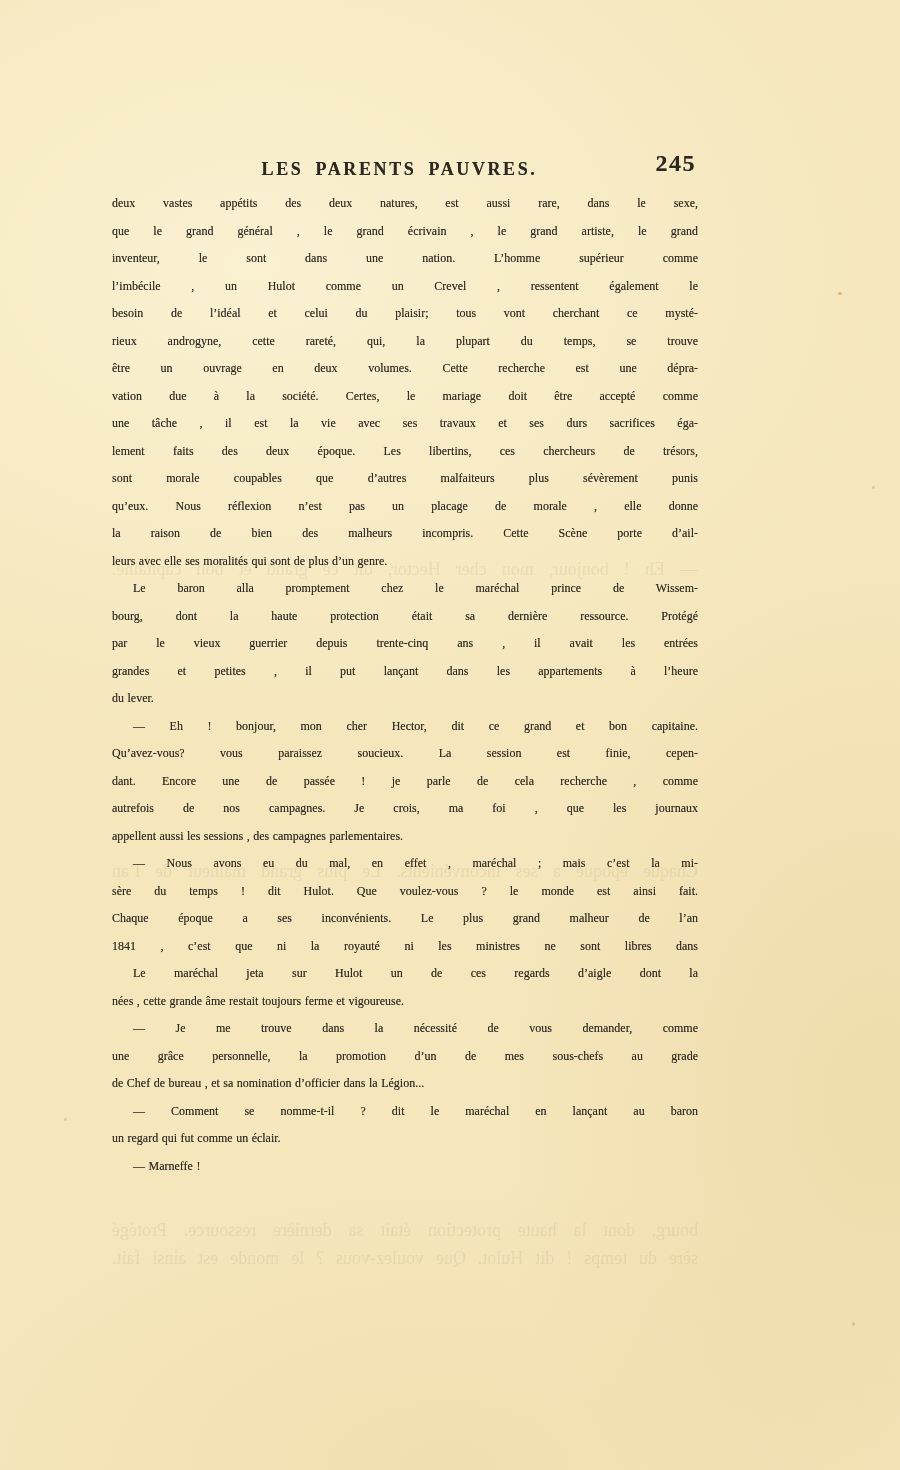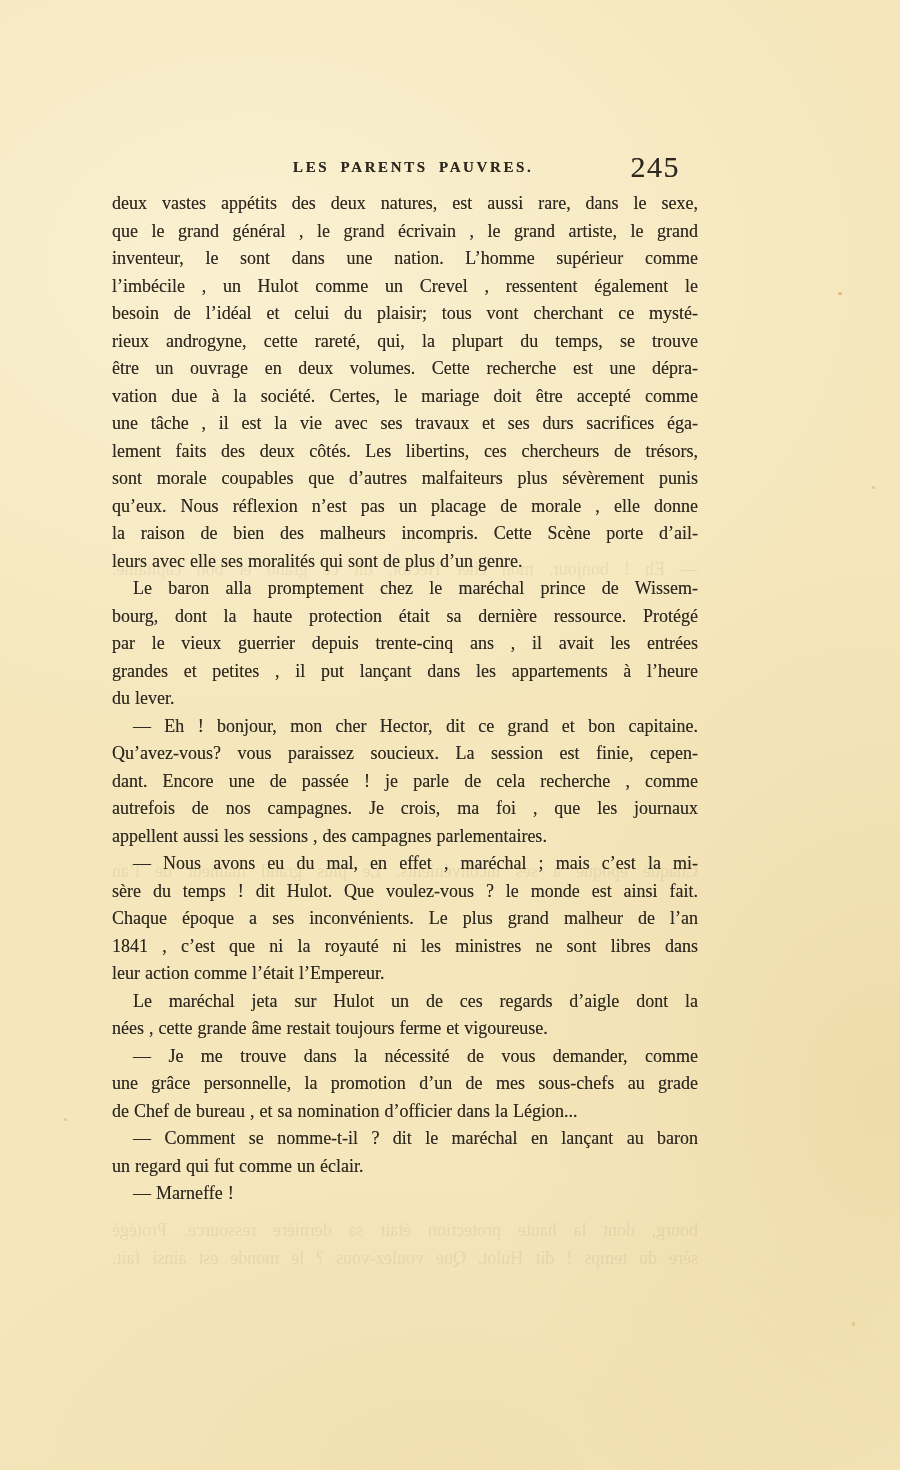--- a/index.html
+++ b/index.html
@@ -31,46 +31,45 @@
     top: 150px;
     left: 112px;
     width: 586px;
     height: 34px;
   }
   .running-title {
     position: absolute;
     left: 50%;
     top: 9px;
     transform: translateX(-52%);
-    font-size: 15px;
+    font-size: 18px;
     font-weight: bold;
     letter-spacing: 2.6px;
     word-spacing: 5px;
     white-space: nowrap;
     color: #2d2820;
     text-shadow: 0 0 0.5px rgba(45,40,32,0.55);
-    margin-left: 13px;
   }
   .page-number {
     position: absolute;
-    right: 18px;
+    right: 2px;
     top: 0;
-    font-size: 30px;
-    font-weight: normal;
+    font-size: 24px;
+    font-weight: bold;
     letter-spacing: 1.5px;
     color: #2d2820;
     text-shadow: 0 0 0.5px rgba(45,40,32,0.55);
   }
   
   .text-block {
     position: absolute;
     top: 190px;
     left: 112px;
     width: 586px;
-    font-size: 18px;
+    font-size: 12px;
     line-height: 27.5px;
   }
   .line {
     text-align: justify;
     text-align-last: justify;
     white-space: normal;
     word-spacing: 0.5px;
     text-shadow: 0 0 0.5px rgba(45,40,32,0.5);
   }
   .line.last {
@@ -115,21 +114,21 @@
   <div class="paragraph">
         <div class="line">deux vastes appétits des deux natures, est aussi rare, dans le sexe,</div>
         <div class="line">que le grand général , le grand écrivain , le grand artiste, le grand</div>
         <div class="line">inventeur, le sont dans une nation. L’homme supérieur comme</div>
         <div class="line">l’imbécile , un Hulot comme un Crevel , ressentent également le</div>
         <div class="line">besoin de l’idéal et celui du plaisir; tous vont cherchant ce mysté-</div>
         <div class="line">rieux androgyne, cette rareté, qui, la plupart du temps, se trouve</div>
         <div class="line">être un ouvrage en deux volumes. Cette recherche est une dépra-</div>
         <div class="line">vation due à la société. Certes, le mariage doit être accepté comme</div>
         <div class="line">une tâche , il est la vie avec ses travaux et ses durs sacrifices éga-</div>
-        <div class="line">lement faits des deux côtés. Les libertins, ces chercheurs de trésors,</div>
+        <div class="line">lement faits des deux époque. Les libertins, ces chercheurs de trésors,</div>
         <div class="line">sont morale coupables que d’autres malfaiteurs plus sévèrement punis</div>
         <div class="line">qu’eux. Nous réflexion n’est pas un placage de morale , elle donne</div>
         <div class="line">la raison de bien des malheurs incompris. Cette Scène porte d’ail-</div>
         <div class="line last">leurs avec elle ses moralités qui sont de plus d’un genre.</div>
       </div>
       <div class="paragraph">
         <div class="line indent">Le baron alla promptement chez le maréchal prince de Wissem-</div>
         <div class="line">bourg, dont la haute protection était sa dernière ressource. Protégé</div>
         <div class="line">par le vieux guerrier depuis trente-cinq ans , il avait les entrées</div>
         <div class="line">grandes et petites , il put lançant dans les appartements à l’heure</div>
@@ -140,21 +139,20 @@
         <div class="line">Qu’avez-vous? vous paraissez soucieux. La session est finie, cepen-</div>
         <div class="line">dant. Encore une de passée ! je parle de cela recherche , comme</div>
         <div class="line">autrefois de nos campagnes. Je crois, ma foi , que les journaux</div>
         <div class="line last">appellent aussi les sessions , des campagnes parlementaires.</div>
       </div>
       <div class="paragraph">
         <div class="line indent">— Nous avons eu du mal, en effet , maréchal ; mais c’est la mi-</div>
         <div class="line">sère du temps ! dit Hulot. Que voulez-vous ? le monde est ainsi fait.</div>
         <div class="line">Chaque époque a ses inconvénients. Le plus grand malheur de l’an</div>
         <div class="line">1841 , c’est que ni la royauté ni les ministres ne sont libres dans</div>
-        <div class="line last">leur action comme l’était l’Empereur.</div>
       </div>
       <div class="paragraph">
         <div class="line indent">Le maréchal jeta sur Hulot un de ces regards d’aigle dont la</div>
         <div class="line last">nées , cette grande âme restait toujours ferme et vigoureuse.</div>
       </div>
       <div class="paragraph">
         <div class="line indent">— Je me trouve dans la nécessité de vous demander, comme</div>
         <div class="line">une grâce personnelle, la promotion d’un de mes sous-chefs au grade</div>
         <div class="line last">de Chef de bureau , et sa nomination d’officier dans la Légion...</div>
       </div>

